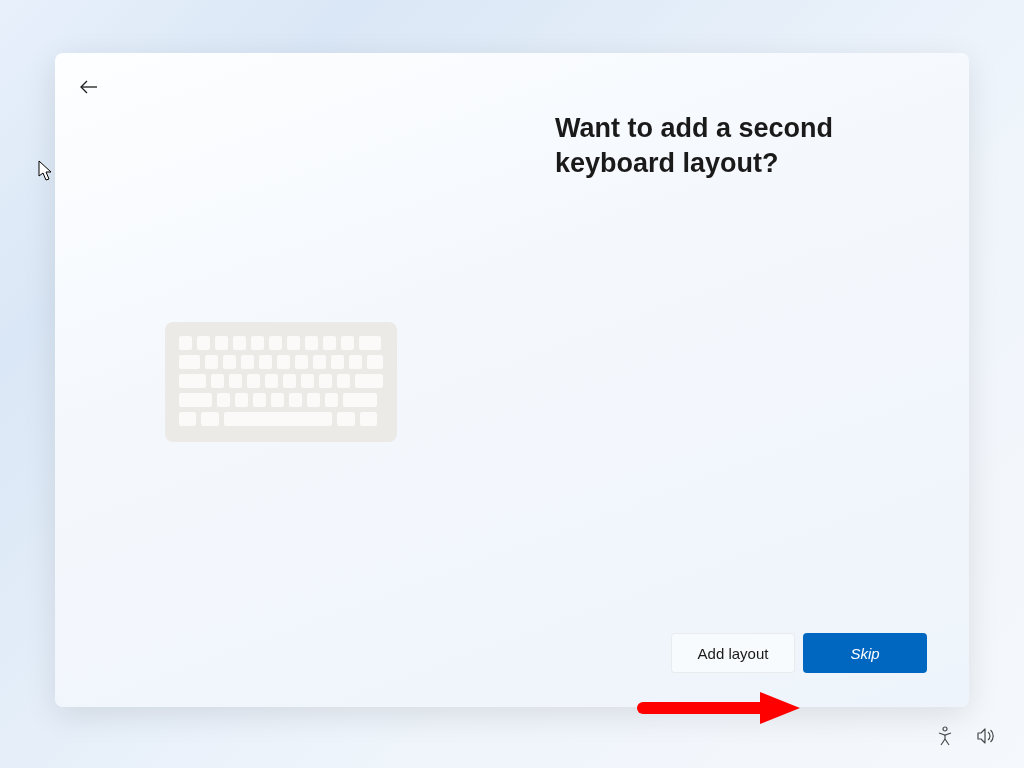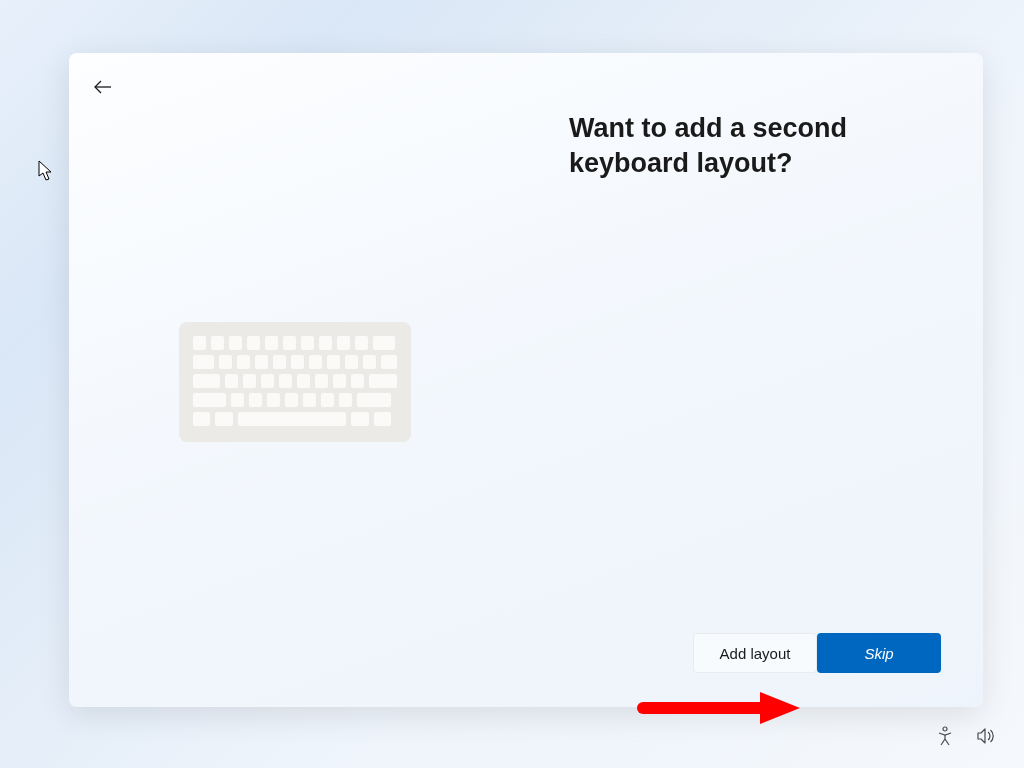--- a/index.html
+++ b/index.html
@@ -8,21 +8,21 @@
       width: 1024px;
       height: 768px;
       font-family: "Segoe UI", -apple-system, sans-serif;
       background: linear-gradient(135deg, #e8f0fb 0%, #dae7f6 20%, #eef4fb 60%, #f5f8fc 100%);
       position: relative;
       overflow: hidden;
     }
 
     .dialog-card {
       position: absolute;
-      left: 69px;
+      left: 55px;
       top: 53px;
       width: 914px;
       height: 654px;
       background: linear-gradient(160deg, #fdfeff 0%, #f4f8fd 40%, #eef4fb 100%);
       border-radius: 8px;
       box-shadow: 0 8px 32px rgba(0,0,0,0.10);
     }
 
     .back-btn {
       position: absolute;
@@ -78,21 +78,21 @@
     .r4 .kb-key.wideR { width: 34px; }
     .r5 .kb-key { width: 17px; }
     .r5 .kb-key.space { width: 108px; }
     .r5 .kb-key.med { width: 18px; }
 
     .btn-area {
       position: absolute;
       right: 42px;
       bottom: 34px;
       display: flex;
-      gap: 0;
+      gap: 8px;
       align-items: center;
     }
     .btn {
       min-width: 124px;
       height: 40px;
       border-radius: 4px;
       font-size: 15px;
       display: flex;
       align-items: center;
       justify-content: center;

